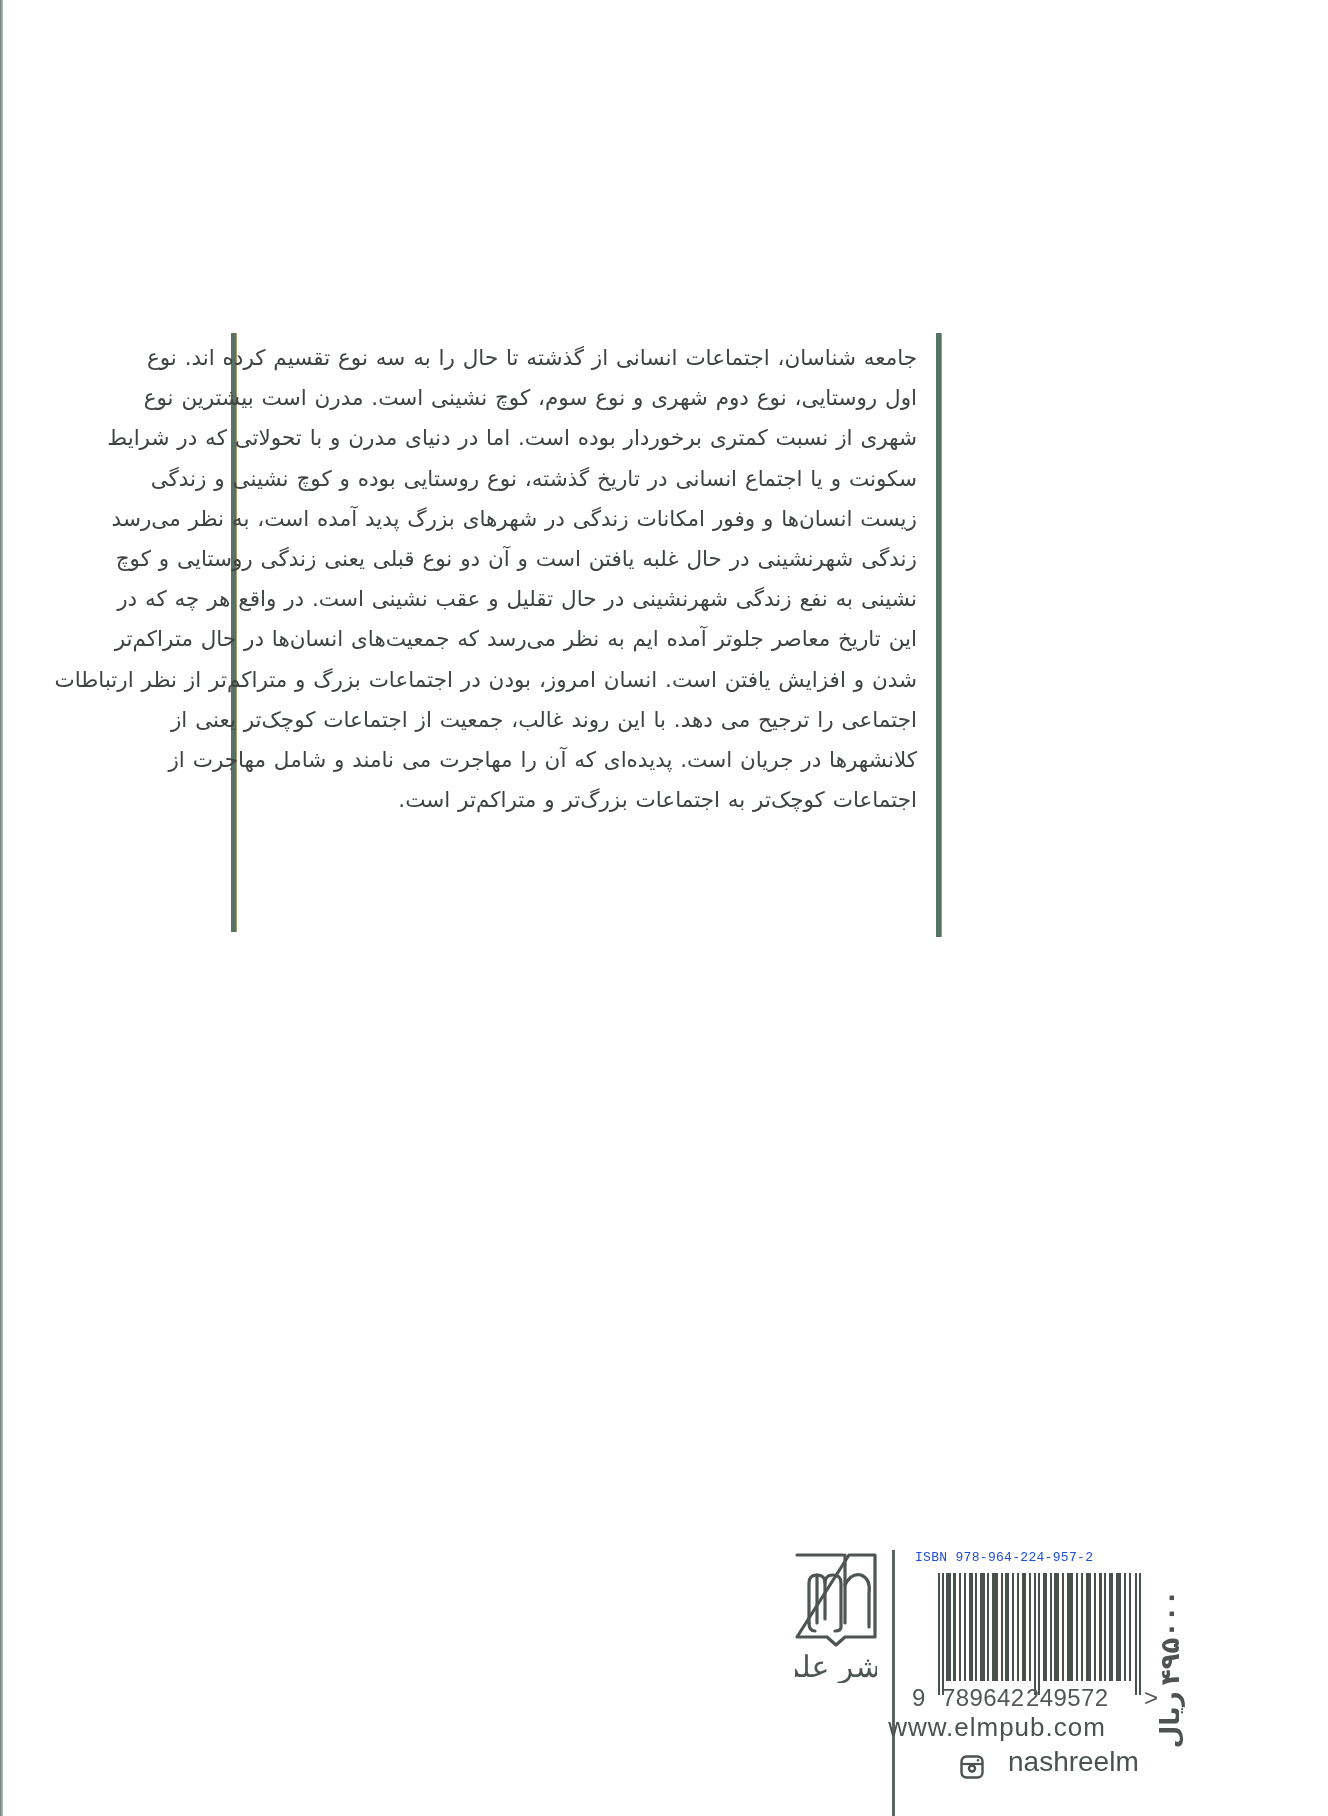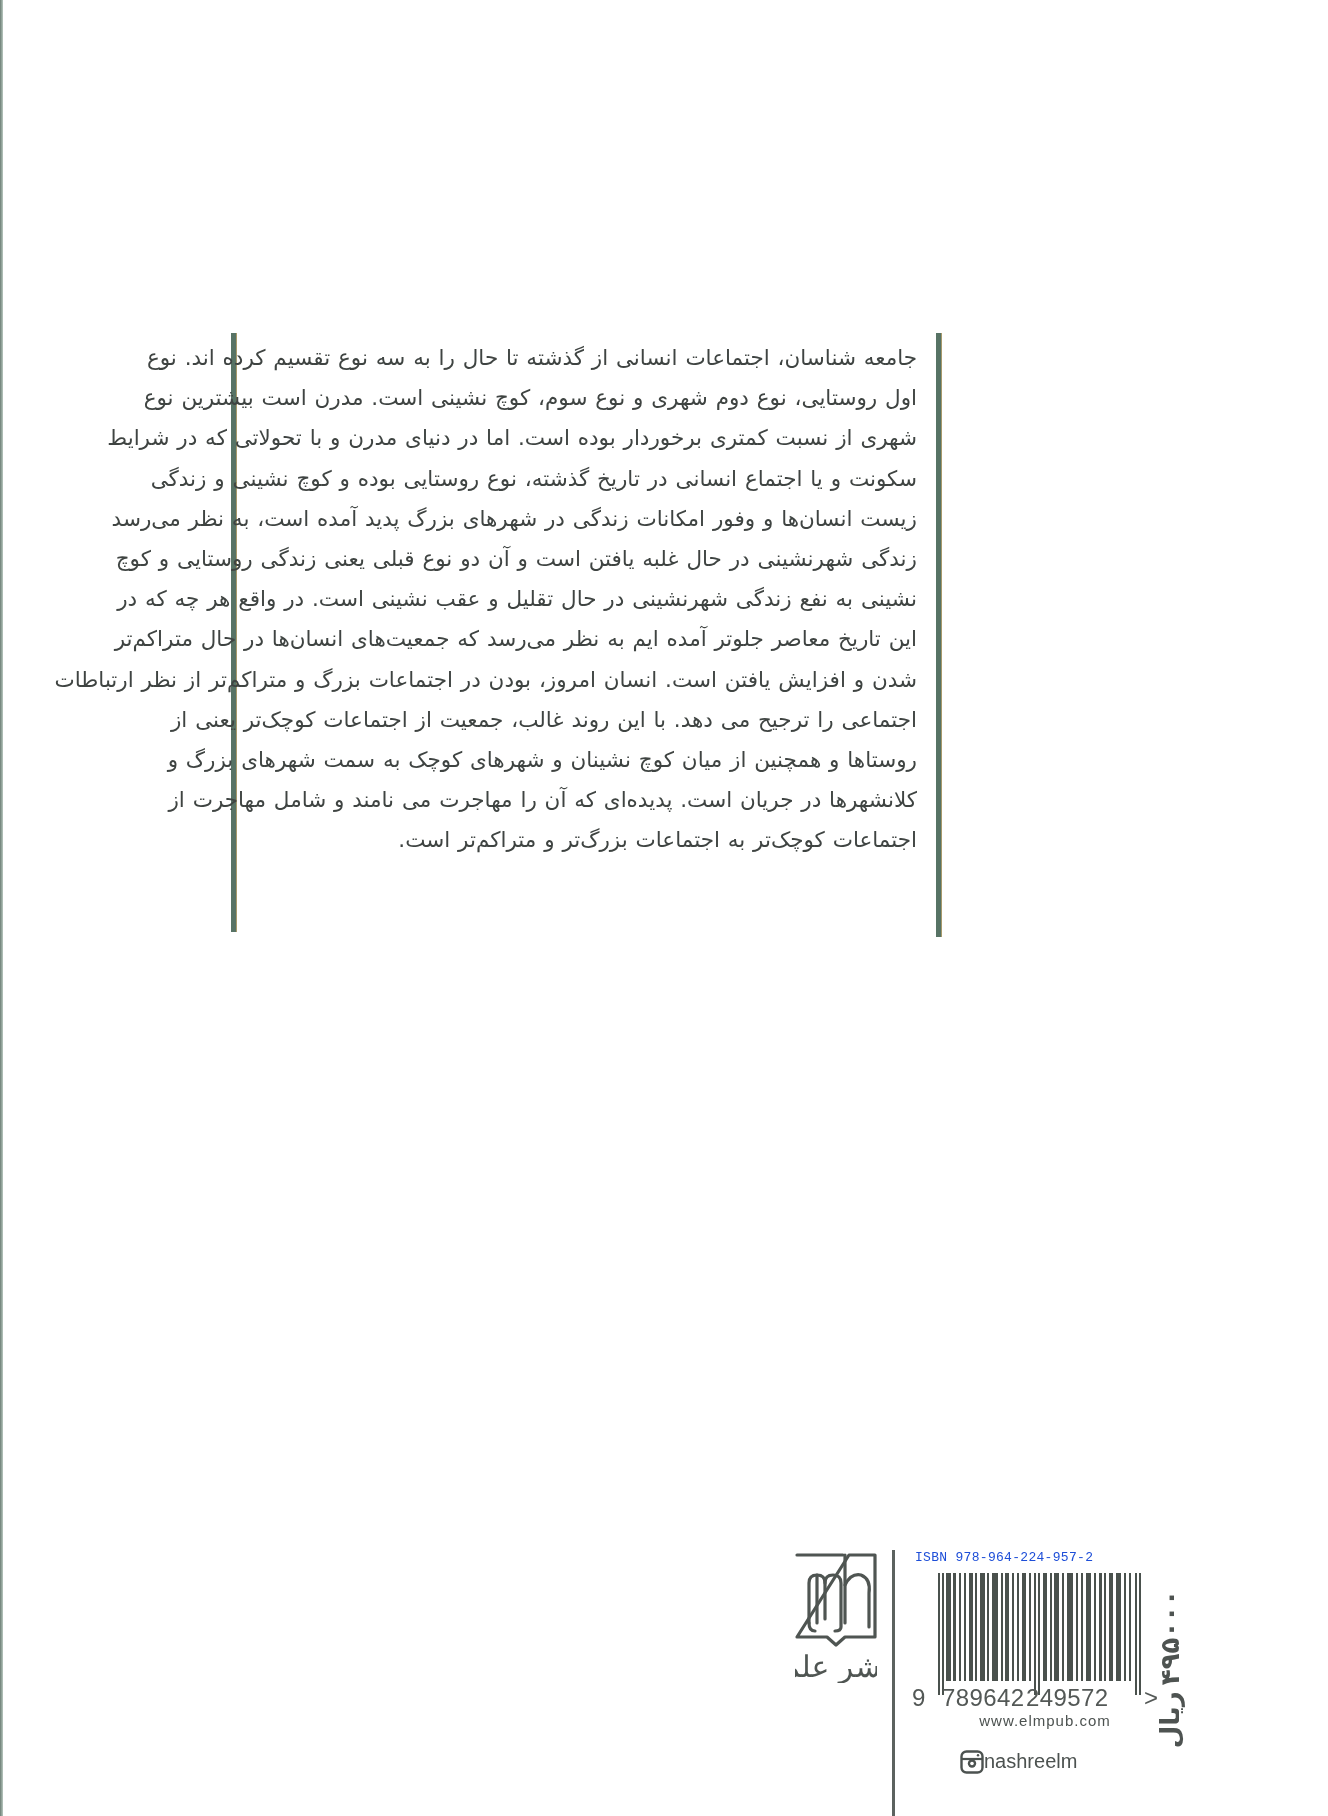--- a/index.html
+++ b/index.html
@@ -106,40 +106,40 @@
       font-size: 24px;
       color: #535856;
       white-space: nowrap;
     }
     .barcode-digits .first { position: absolute; left: 0; }
     .barcode-digits .mid1 { position: absolute; left: 30px; letter-spacing: 0.4px; }
     .barcode-digits .mid2 { position: absolute; left: 114px; letter-spacing: 0.4px; }
     .barcode-digits .arrow { position: absolute; left: 232px; }
     .website {
       position: absolute;
-      left: 920px;
+      left: 872px;
       top: 1712px;
       width: 250px;
       text-align: center;
       font-family: "Liberation Sans", sans-serif;
-      font-size: 15px;
+      font-size: 26px;
       color: #4c5250;
       letter-spacing: 1px;
       white-space: nowrap;
     }
     .instagram {
       position: absolute;
       left: 960px;
       top: 1750px;
       height: 28px;
       display: flex;
-      align-items: flex-start;
-      gap: 0;
+      align-items: flex-end;
+      gap: 24px;
       font-family: "Liberation Sans", sans-serif;
-      font-size: 20px;
+      font-size: 28px;
       color: #4c5250;
       white-space: nowrap;
     }
     .insta-icon {
       width: 24px;
       height: 24px;
       display: inline-block;
     }
     .price {
       position: absolute;
@@ -172,21 +172,20 @@
     <span class="blurb-line">جامعه شناسان، اجتماعات انسانی از گذشته تا حال را به سه نوع تقسیم کرده اند. نوع</span>
     <span class="blurb-line">اول روستایی، نوع دوم شهری و نوع سوم، کوچ نشینی است. مدرن است بیشترین نوع</span>
     <span class="blurb-line">شهری از نسبت کمتری برخوردار بوده است. اما در دنیای مدرن و با تحولاتی که در شرایط</span>
     <span class="blurb-line">سکونت و یا اجتماع انسانی در تاریخ گذشته، نوع روستایی بوده و کوچ نشینی و زندگی</span>
     <span class="blurb-line">زیست انسان‌ها و وفور امکانات زندگی در شهرهای بزرگ پدید آمده است، به نظر می‌رسد</span>
     <span class="blurb-line">زندگی شهرنشینی در حال غلبه یافتن است و آن دو نوع قبلی یعنی زندگی روستایی و کوچ</span>
     <span class="blurb-line">نشینی به نفع زندگی شهرنشینی در حال تقلیل و عقب نشینی است. در واقع هر چه که در</span>
     <span class="blurb-line">این تاریخ معاصر جلوتر آمده ایم به نظر می‌رسد که جمعیت‌های انسان‌ها در حال متراکم‌تر</span>
     <span class="blurb-line">شدن و افزایش یافتن است. انسان امروز، بودن در اجتماعات بزرگ و متراکم‌تر از نظر ارتباطات</span>
     <span class="blurb-line">اجتماعی را ترجیح می دهد. با این روند غالب، جمعیت از اجتماعات کوچک‌تر یعنی از</span>
-    <span class="blurb-line">روستاها و همچنین از میان کوچ نشینان و شهرهای کوچک به سمت شهرهای بزرگ و</span>
     <span class="blurb-line">کلانشهرها در جریان است. پدیده‌ای که آن را مهاجرت می نامند و شامل مهاجرت از</span>
     <span class="blurb-line last">اجتماعات کوچک‌تر به اجتماعات بزرگ‌تر و متراکم‌تر است.</span>
   </div>
 </div>
 
 <div class="logo">
   <svg width="82" height="130" viewBox="0 0 82 130" xmlns="http://www.w3.org/2000/svg">
     <g fill="none" stroke="#4f5552" stroke-width="3.2" stroke-linecap="round" stroke-linejoin="round">
 
       <path d="M2 2 H48 M54 2 H80 V84 H50 L41 92 L32 84 H2 Z"></path>

